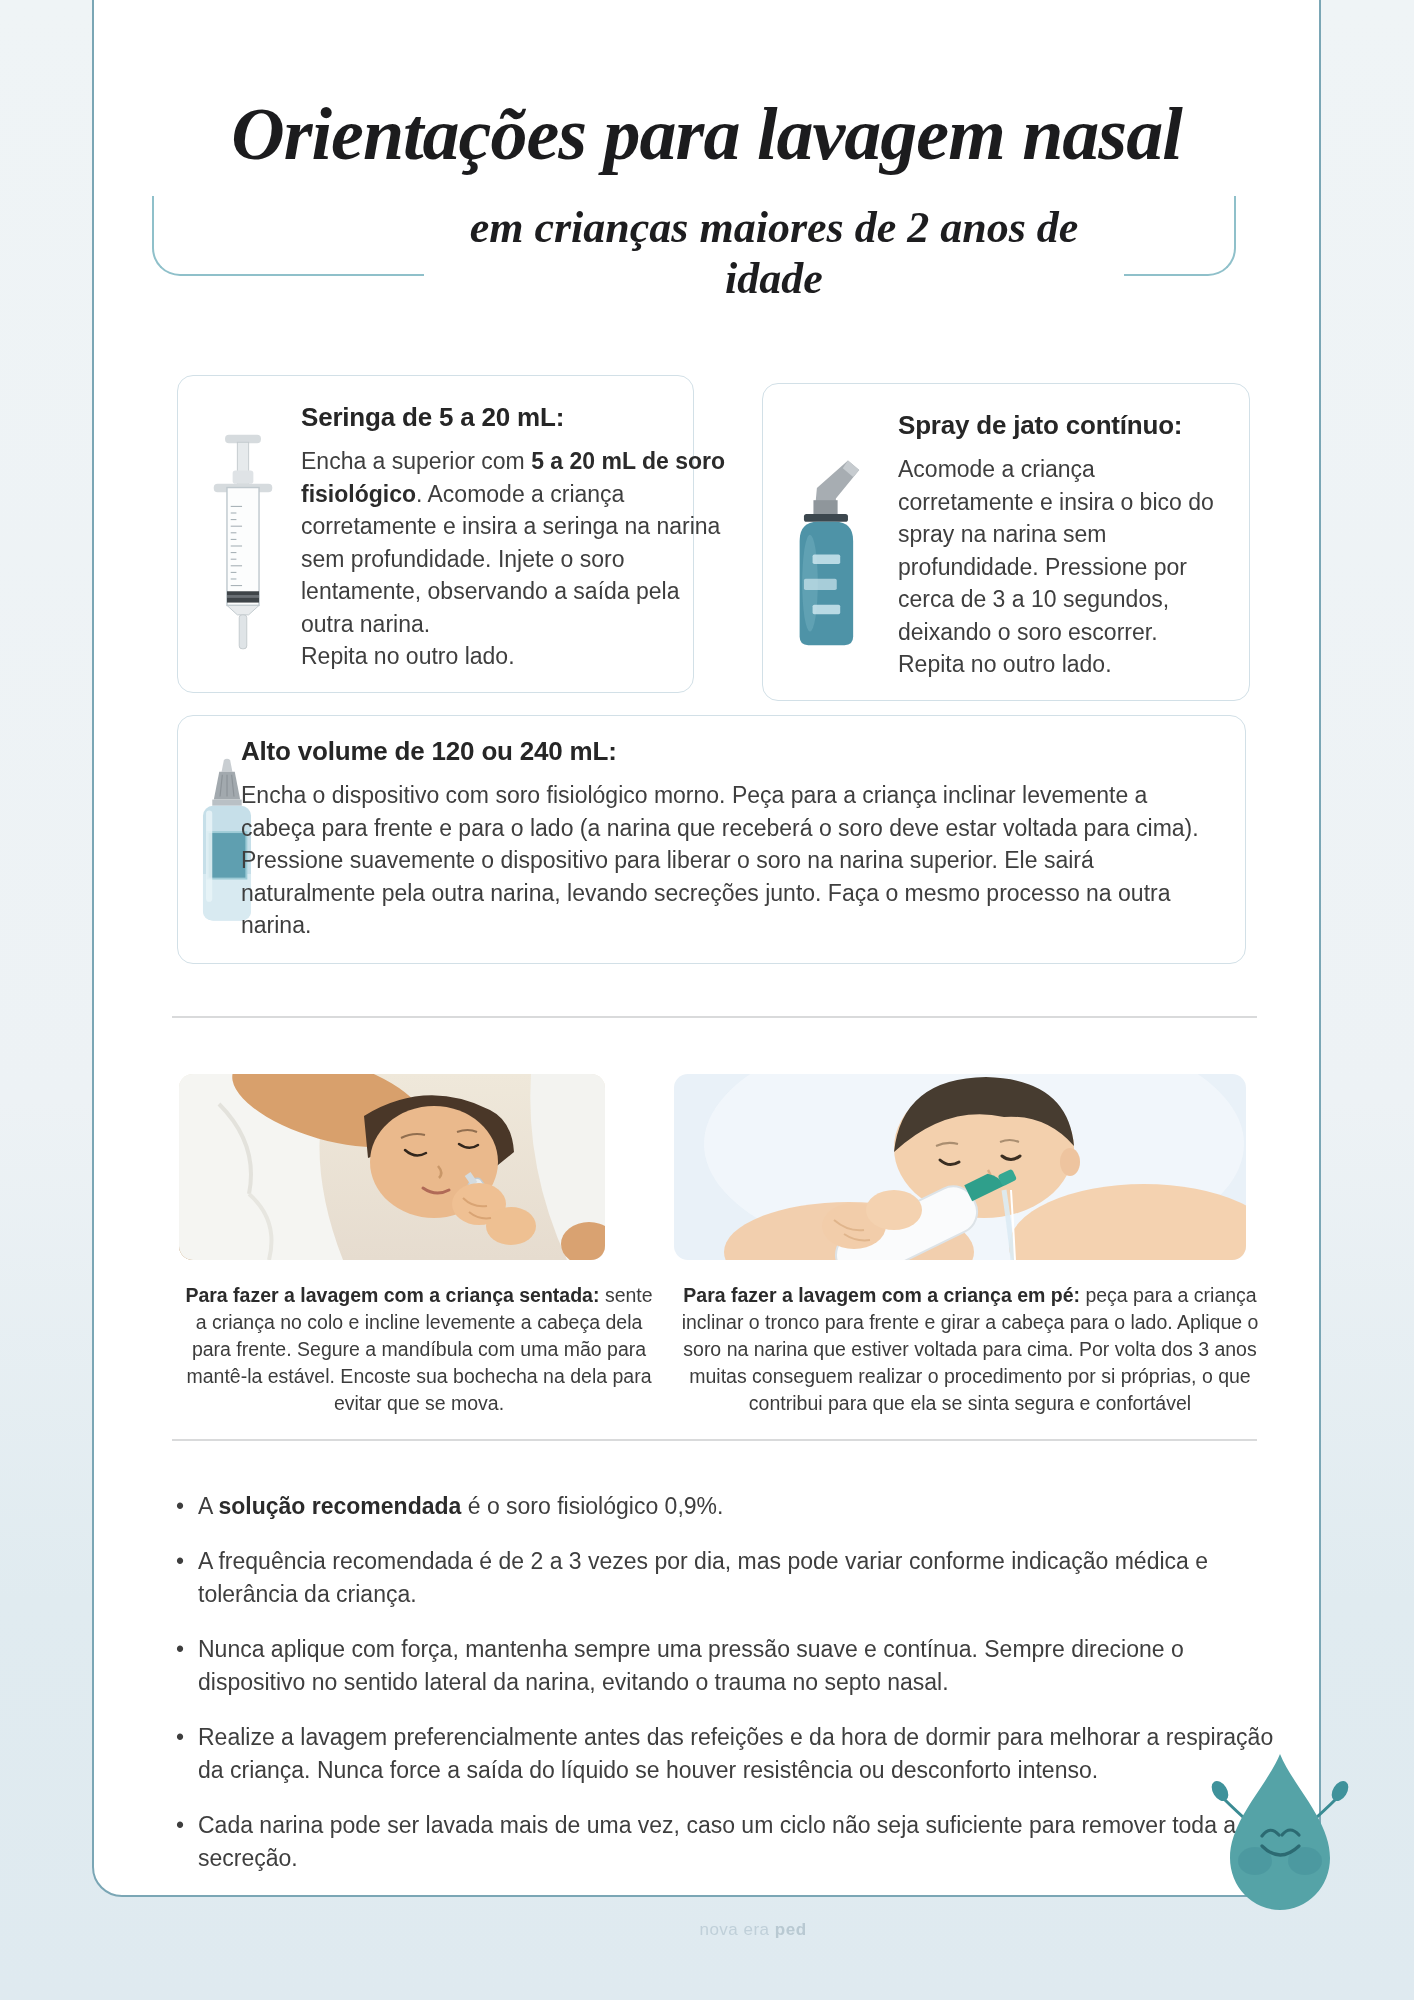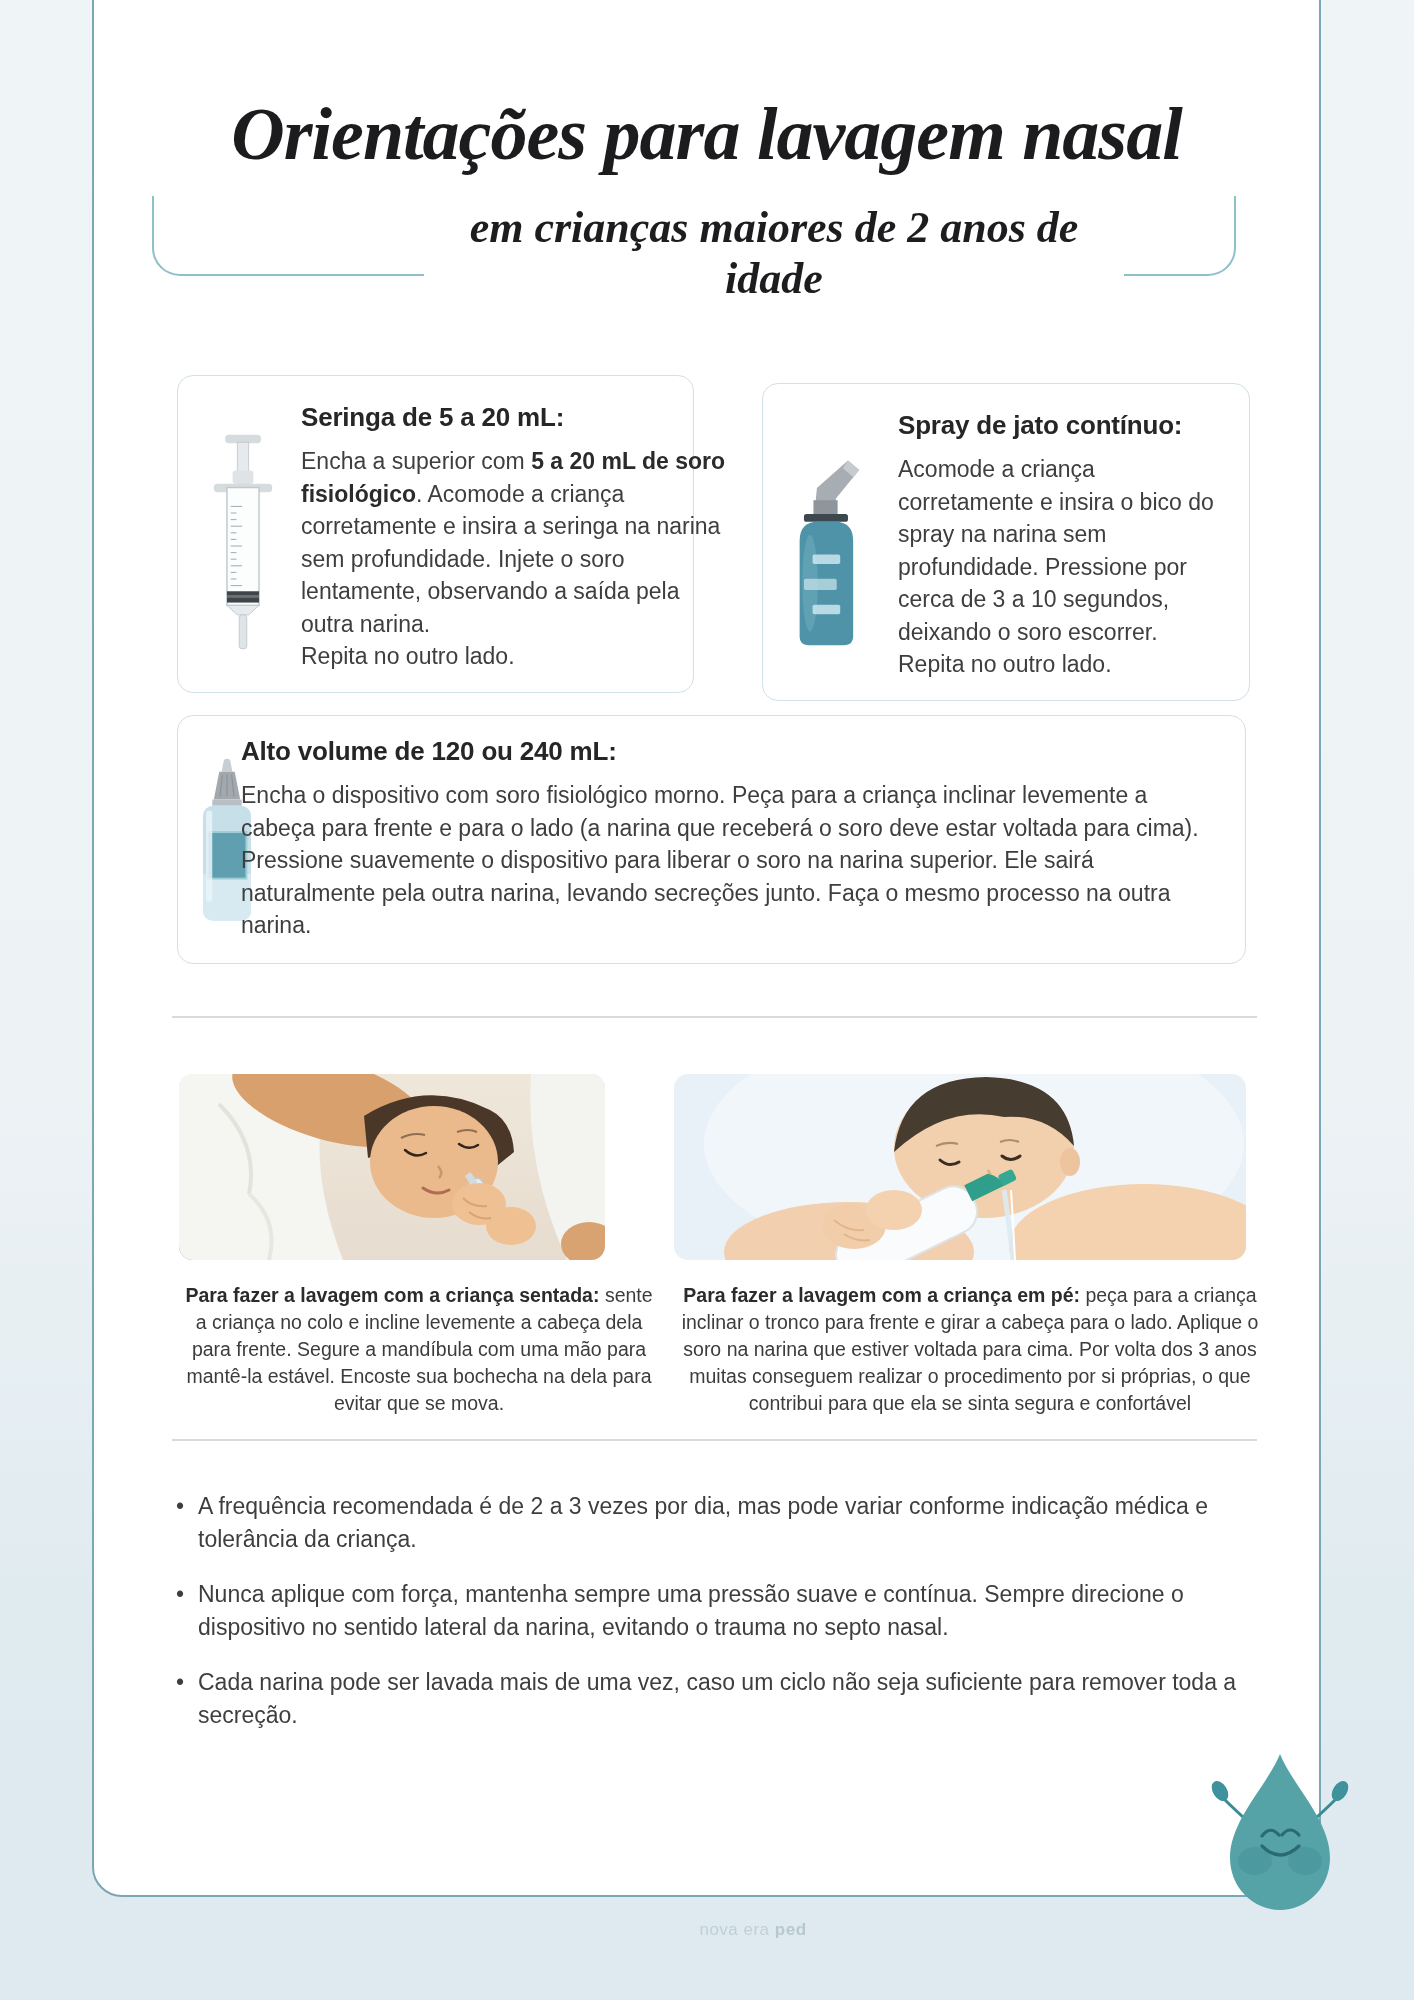--- a/index.html
+++ b/index.html
@@ -219,22 +219,24 @@
       <path d="M337,116 q2,32 4,70" stroke="#ffffff" stroke-width="2" fill="none"></path>
     </svg>
   </figure>
 
   <figcaption class="caption c1"><b>Para fazer a lavagem com a criança sentada:</b><span> sente a criança no colo e incline levemente a cabeça dela para frente. Segure a mandíbula com uma mão para mantê-la estável. Encoste sua bochecha na dela para evitar que se mova.</span></figcaption>
   <figcaption class="caption c2"><b>Para fazer a lavagem com a criança em pé:</b><span> peça para a criança inclinar o tronco para frente e girar a cabeça para o lado. Aplique o soro na narina que estiver voltada para cima. Por volta dos 3 anos muitas conseguem realizar o procedimento por si próprias, o que contribui para que ela se sinta segura e confortável</span></figcaption>
 
   <div class="divider d2"></div>
 
   <ul class="bullets">
+    <li><span>A </span><b>solução recomendada</b><span> é o soro fisiológico 0,9%.</span></li>
     <li><span>A frequência recomendada é de 2 a 3 vezes por dia, mas pode variar conforme indicação médica e tolerância da criança.</span></li>
     <li><span>Nunca aplique com força, mantenha sempre uma pressão suave e contínua. Sempre direcione o dispositivo no sentido lateral da narina, evitando o trauma no septo nasal.</span></li>
+    <li><span>Realize a lavagem preferencialmente antes das refeições e da hora de dormir para melhorar a respiração da criança. Nunca force a saída do líquido se houver resistência ou desconforto intenso.</span></li>
     <li><span>Cada narina pode ser lavada mais de uma vez, caso um ciclo não seja suficiente para remover toda a secreção.</span></li>
   </ul>
 
 </div>
 
 <span class="mascot">
   <svg width="150" height="170" viewBox="0 0 150 170">
     <path d="M48,78 Q30,62 18,50" stroke="#3a8b93" stroke-width="3" fill="none" stroke-linecap="round"></path>
     <ellipse cx="15" cy="43" rx="7" ry="11" fill="#3f929b" transform="rotate(-32 15 43)"></ellipse>
     <path d="M102,78 Q120,62 132,50" stroke="#3a8b93" stroke-width="3" fill="none" stroke-linecap="round"></path>

